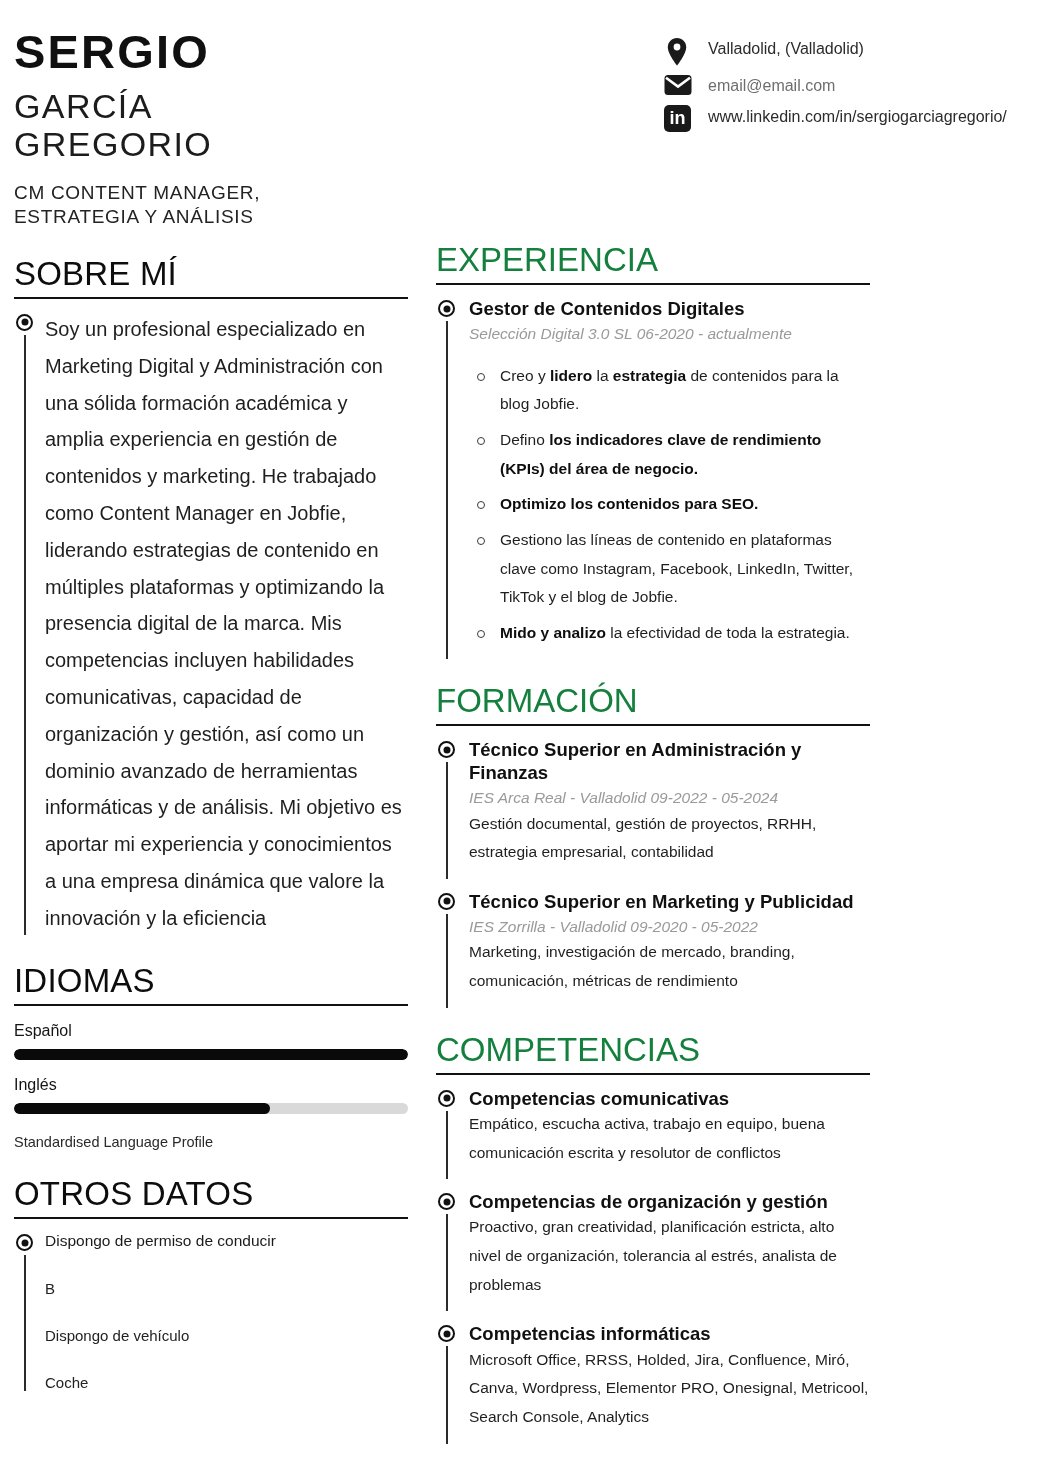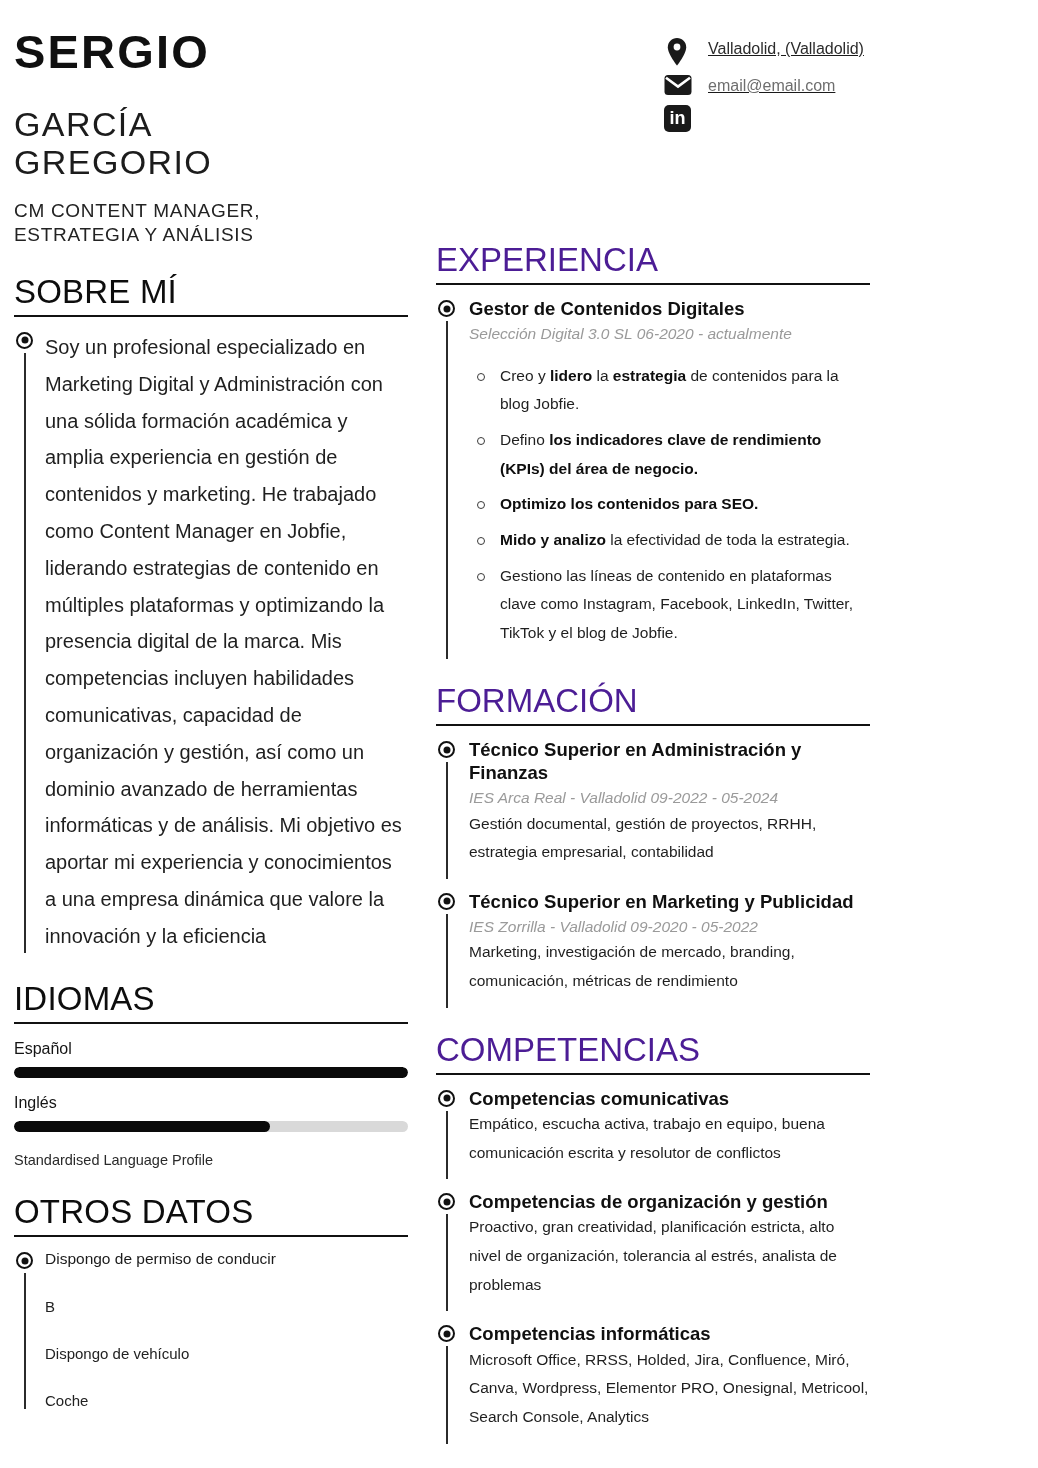--- a/index.html
+++ b/index.html
@@ -34,21 +34,21 @@
     letter-spacing: 2.2px;
     line-height: 1.04;
     color: #101010;
   }
   .name-last {
     font-size: 34px;
     font-weight: 300;
     letter-spacing: 1.4px;
     line-height: 1.12;
     color: #1c1c1c;
-    margin-top: 28px;
+    margin-top: 10px;
   }
   .job-headline {
     font-size: 19px;
     font-weight: 300;
     letter-spacing: 0.7px;
     line-height: 1.28;
     color: #232323;
     margin-top: 18px;
   }
 
@@ -156,21 +156,20 @@
   .contact {
     position: absolute;
     left: 664px;
     top: 36px;
     width: 372px;
   }
   .contact-row {
     display: flex;
     align-items: flex-start;
     margin-bottom: 6px;
-    text-decoration: underline;
   }
   .contact-icon {
     flex: 0 0 44px;
     display: flex;
     justify-content: flex-start;
     align-items: flex-end;
     padding-top: 1px;
   }
   .contact-text {
     font-size: 16px;
@@ -230,21 +229,21 @@
     width: 6px;
     height: 6px;
     border: 1.4px solid #3a3a3a;
     border-radius: 50%;
   }
   .sublist b { font-weight: 700; color: #0e0e0e; }
 
   .rsection-title {
     font-size: 33px;
     font-weight: 400;
-    color: #4c1d95;
+    color: #15803d;
     line-height: 1.1;
     margin-top: 22px;
   }
 </style>
 </head>
 <body>
 
 <div class="page">
 
   <div class="col-left">
@@ -325,40 +324,41 @@
           <path d="M2 3.8 L14 12.6 L26 3.8" fill="none" stroke="#ffffff" stroke-width="2.6"></path>
         </svg>
       </span>
       <span class="contact-text muted">email@email.com</span>
     </div>
 
     <div class="contact-row">
       <span class="contact-icon">
         <span class="li-badge">in</span>
       </span>
+      <span class="contact-text">www.linkedin.com/in/sergiogarciagregorio/</span>
     </div>
   </div>
 
   <div class="col-right">
 
     <div>
       <div class="rsection-title" style="margin-top:0">EXPERIENCIA</div>
       <div class="section-rule"></div>
 
       <div class="entry">
         <span class="ring"></span>
         <span class="connector"></span>
         <div class="entry-title">Gestor de Contenidos Digitales</div>
         <div class="entry-sub">Selección Digital 3.0 SL 06-2020 - actualmente</div>
         <ul class="sublist" id="exp-bullets">
             <li><span>Creo y </span><b>lidero</b><span> la </span><b>estrategia</b><span> de contenidos para la blog Jobfie.</span></li>
             <li><span>Defino </span><b>los indicadores clave de rendimiento (KPIs) del área de negocio.</b></li>
             <li><b>Optimizo los contenidos para SEO.</b></li>
+            <li><span>Gestiono las líneas de contenido en plataformas clave como Instagram, Facebook, LinkedIn, Twitter, TikTok y el blog de Jobfie.</span></li>
             <li><b>Mido y analizo</b><span> la efectividad de toda la estrategia.</span></li>
-            <li><span>Gestiono las líneas de contenido en plataformas clave como Instagram, Facebook, LinkedIn, Twitter, TikTok y el blog de Jobfie.</span></li>
           </ul>
       </div>
     </div>
 
     <div>
       <div class="rsection-title">FORMACIÓN</div>
       <div class="section-rule"></div>
 
       <div class="entry">
         <span class="ring"></span>

